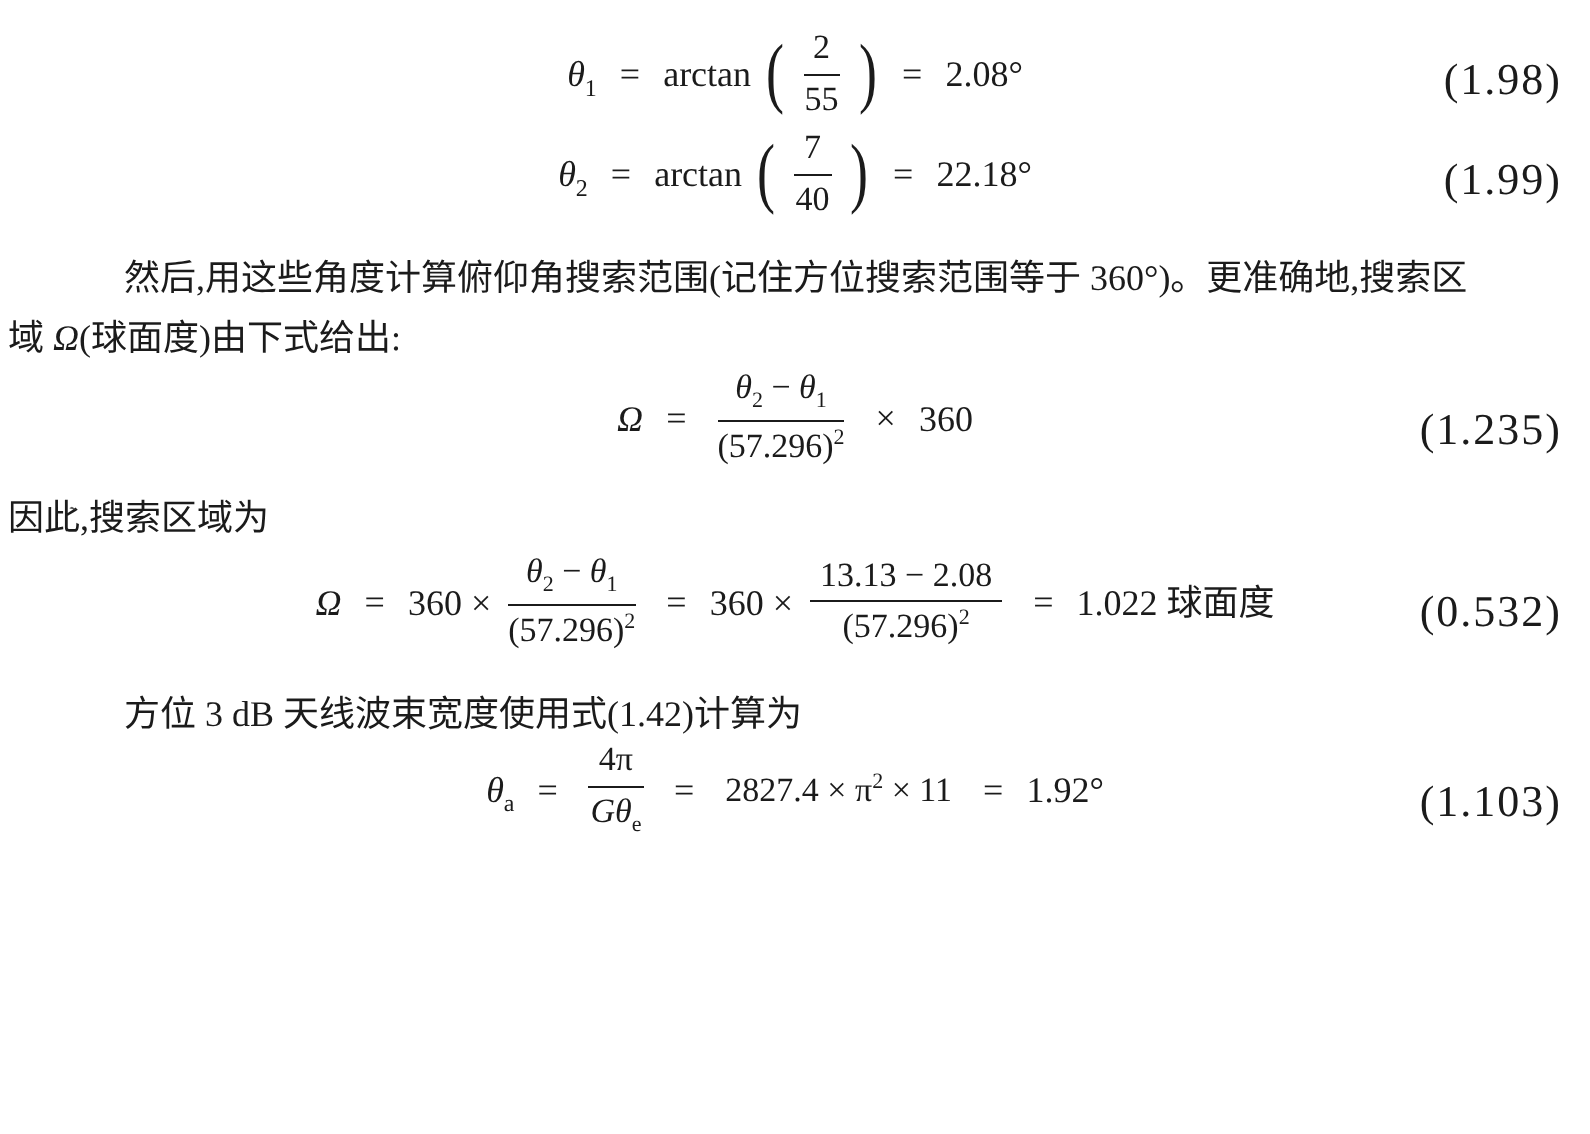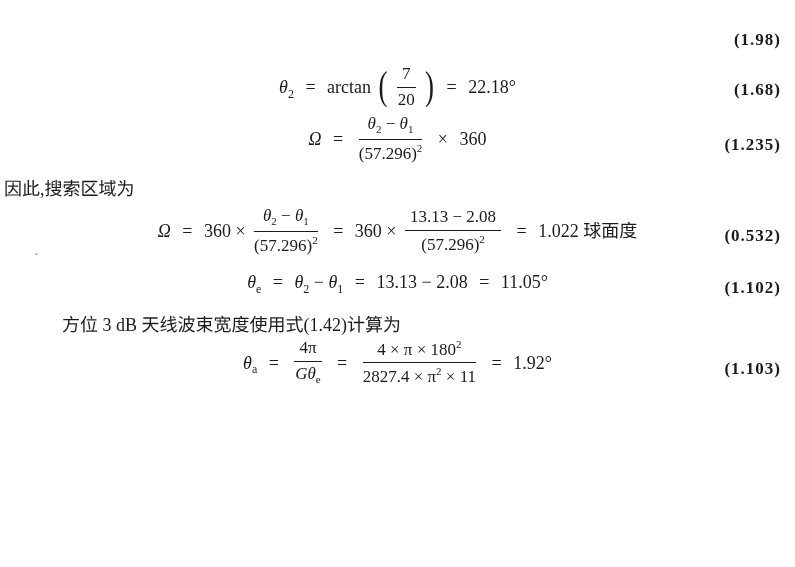--- a/index.html
+++ b/index.html
@@ -32,23 +32,22 @@
     position:relative;
     text-align:center;
     font-size:18px;
   }
   .eq-body { display:inline-block; vertical-align:middle; }
   .eq-number {
     position:absolute;
     right:14px;
     top:50%;
     transform:translateY(-50%);
-    font-size:17px;
+    font-size:22px;
     letter-spacing:1px;
-    font-weight:bold;
   }
   .mo { margin:0 7px; }
   .mfunc { margin-right:2px; }
   .frac {
     display:inline-block;
     vertical-align:middle;
     text-align:center;
     margin:0 4px;
     position:relative;
     top:-3px;
@@ -92,40 +91,61 @@
 </style>
 </head>
 <body>
 
 <div class="page">
 
   <span class="scan-mark">`</span>
 
 
   <div class="equation eq-98">
-    <span class="eq-number">(1.98)</span>
-  </div>
-
-  <div class="equation eq-99">
-    <span class="eq-body">
-      <span class="mi">θ</span><sub class="eq-sub">2</sub>
+    <span class="eq-body">
+      <span class="mi">θ</span><sub class="eq-sub">1</sub>
       <span class="mo">=</span>
       <span class="mfunc">arctan</span>
       <span class="bigp">(</span>
       <span class="frac">
+        <span class="top">2</span>
+        <span class="bot">55</span>
+      </span>
+      <span class="bigp">)</span>
+      <span class="mo">=</span>
+      <span>2.08°</span>
+    </span>
+    <span class="eq-number">(1.98)</span>
+  </div>
+
+  <div class="equation eq-99">
+    <span class="eq-body">
+      <span class="mi">θ</span><sub class="eq-sub">2</sub>
+      <span class="mo">=</span>
+      <span class="mfunc">arctan</span>
+      <span class="bigp">(</span>
+      <span class="frac">
         <span class="top">7</span>
-        <span class="bot">20</span>
+        <span class="bot">40</span>
       </span>
       <span class="bigp">)</span>
       <span class="mo">=</span>
       <span>22.18°</span>
     </span>
-    <span class="eq-number">(1.68)</span>
-  </div>
-
+    <span class="eq-number">(1.99)</span>
+  </div>
+
+  <div class="sp-p2">
+    <div class="para-line indent">
+      <span>然后,用这些角度计算俯仰角搜索范围(记住方位搜索范围等于 360°)。更准确地,搜索区</span>
+    </div>
+    <div class="para-line">
+      <span>域 </span><span class="mi">Ω</span><span>(球面度)由下式给出:</span>
+    </div>
+  </div>
 
   <div class="equation eq-100">
     <span class="eq-body">
       <span class="mi">Ω</span>
       <span class="mo">=</span>
       <span class="frac">
         <span class="top"><span class="mi">θ</span><sub>2</sub><span> − </span><span class="mi">θ</span><sub>1</sub></span>
         <span class="bot"><span>(57.296)</span><sup>2</sup></span>
       </span>
       <span class="mo">×</span>
@@ -155,48 +175,35 @@
       </span>
       <span class="mo">=</span>
       <span>1.022 球面度</span>
     </span>
     <span class="eq-number">(0.532)</span>
   </div>
 
   <div class="sp-p4">
   </div>
 
-  <div class="equation eq-102">
-    <span class="eq-body">
-      <span class="mi">θ</span><sub class="eq-sub">e</sub>
-      <span class="mo">=</span>
-      <span class="mi">θ</span><sub class="eq-sub">2</sub><span> − </span><span class="mi">θ</span><sub class="eq-sub">1</sub>
-      <span class="mo">=</span>
-      <span>13.13 − 2.08</span>
-      <span class="mo">=</span>
-      <span>11.05°</span>
-    </span>
-    <span class="eq-number">(1.102)</span>
-  </div>
 
   <div class="para-line indent sp-p5">
     <span>方位 3 dB 天线波束宽度使用式(1.42)计算为</span>
   </div>
 
   <div class="equation eq-103">
     <span class="eq-body">
       <span class="mi">θ</span><sub class="eq-sub">a</sub>
       <span class="mo">=</span>
       <span class="frac">
         <span class="top">4π</span>
         <span class="bot"><span class="mi">Gθ</span><sub>e</sub></span>
       </span>
       <span class="mo">=</span>
       <span class="frac">
-        <span class="top"><span>4 × π × 180</span><sup>2</sup></span>
         <span class="bot"><span>2827.4 × π</span><sup>2</sup><span> × 11</span></span>
       </span>
       <span class="mo">=</span>
       <span>1.92°</span>
     </span>
     <span class="eq-number">(1.103)</span>
   </div>
 
 </div>
 

